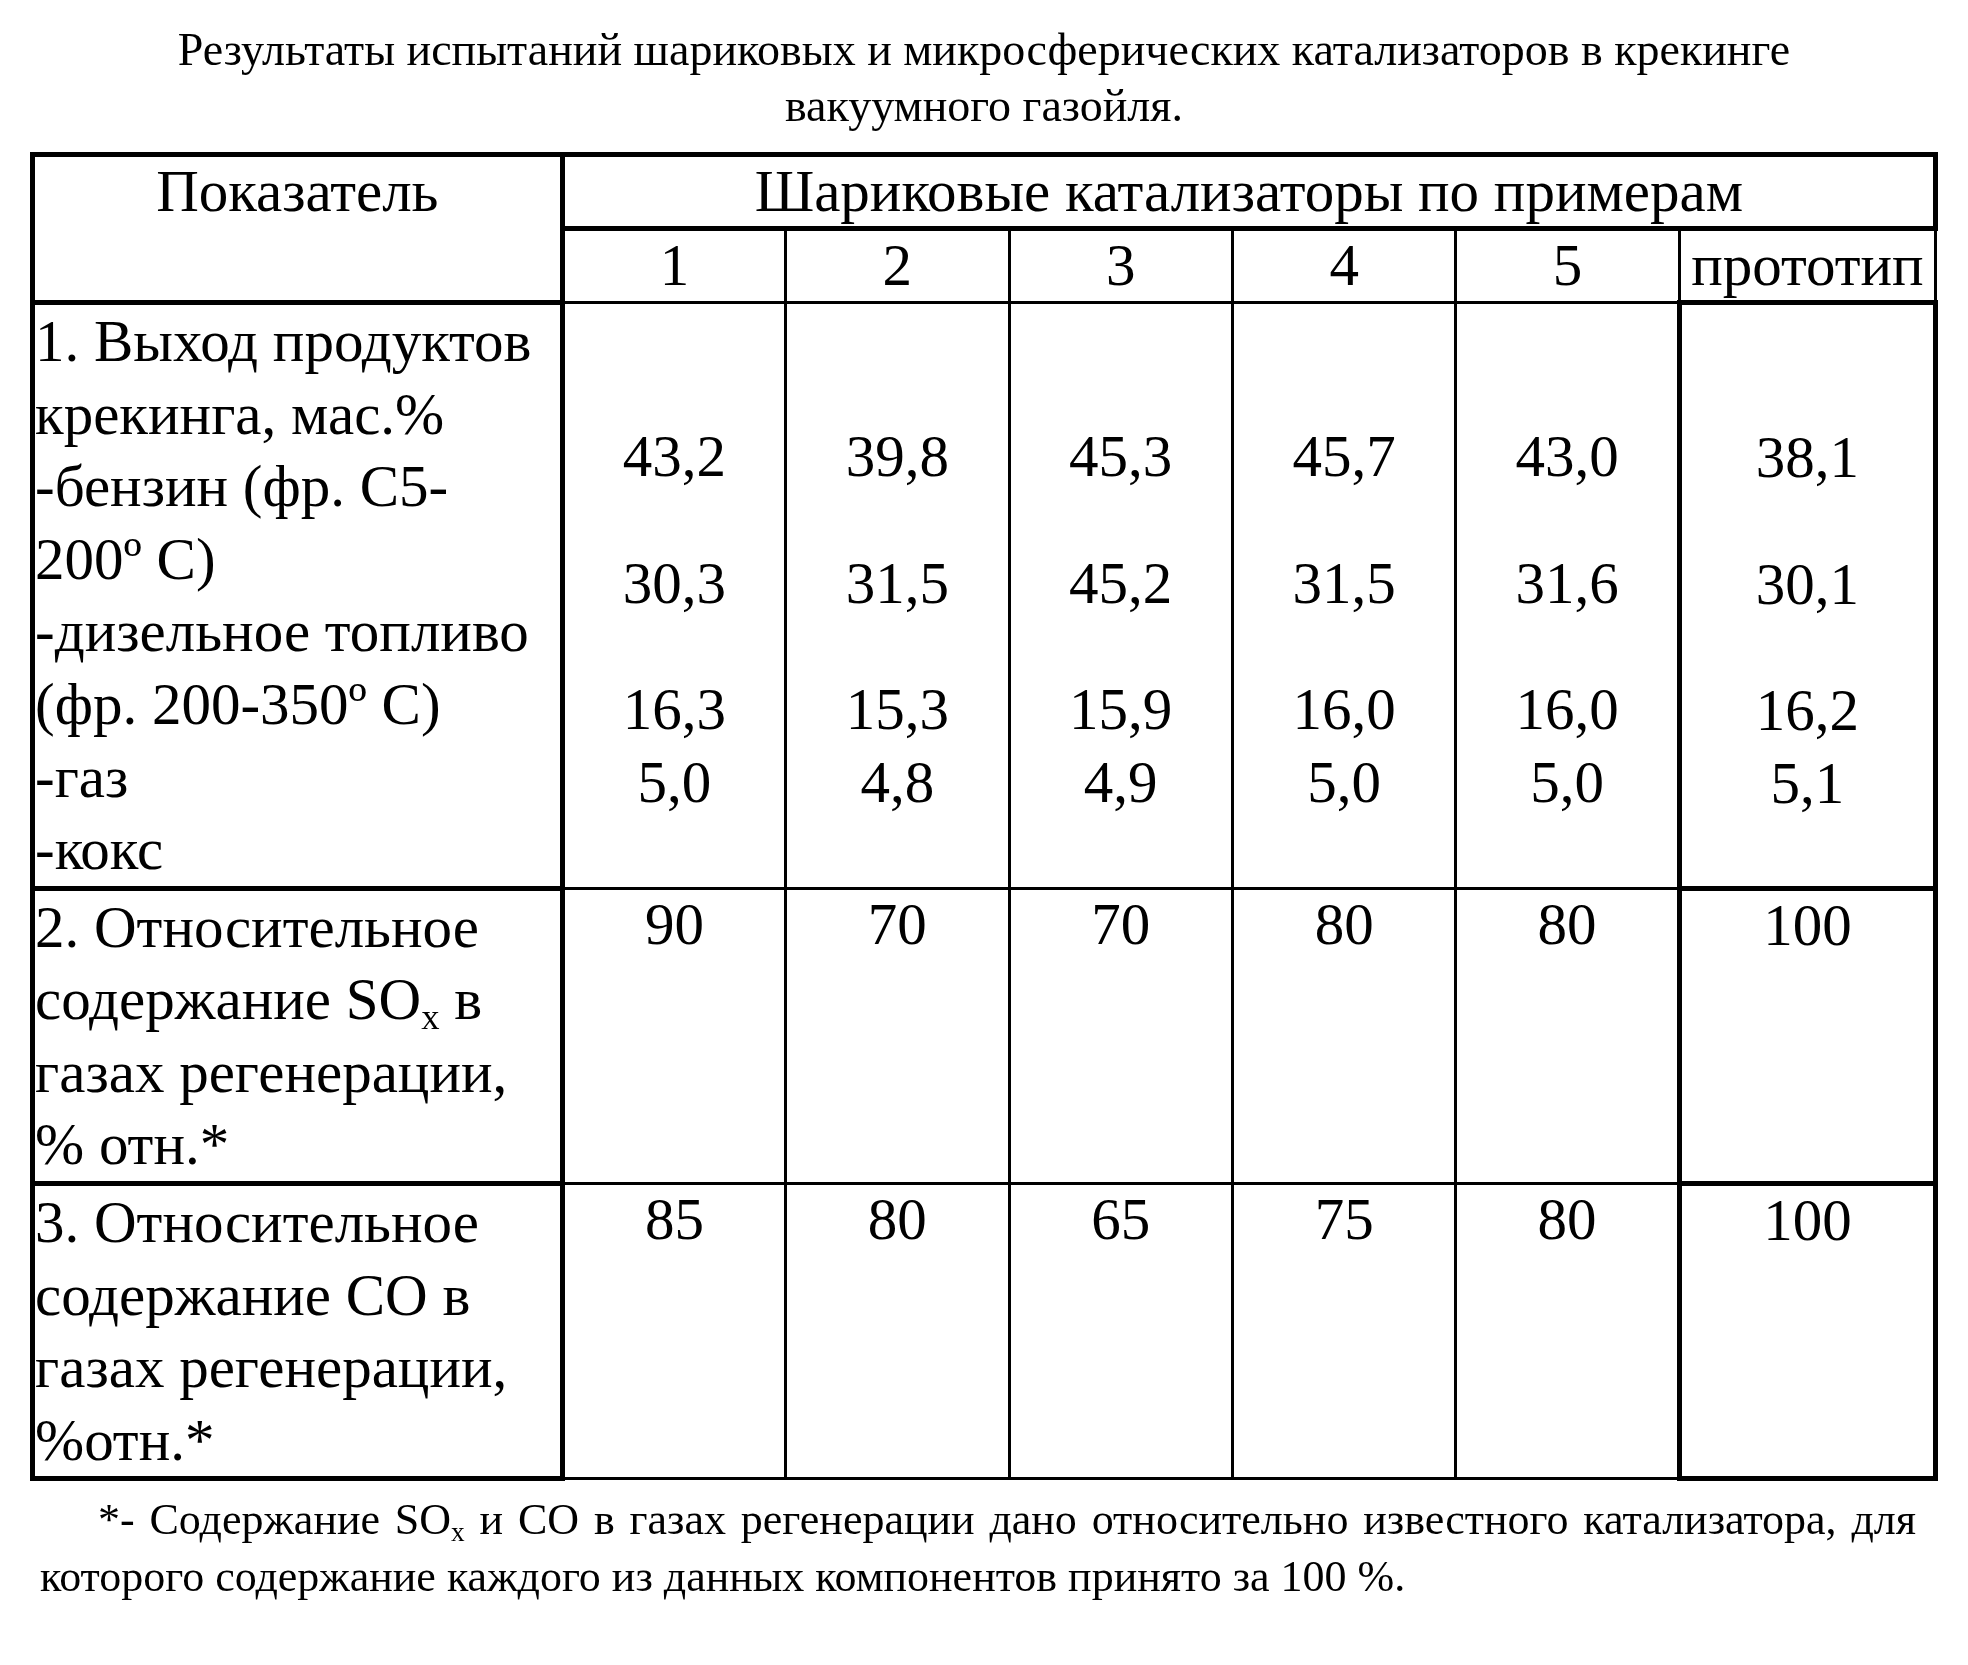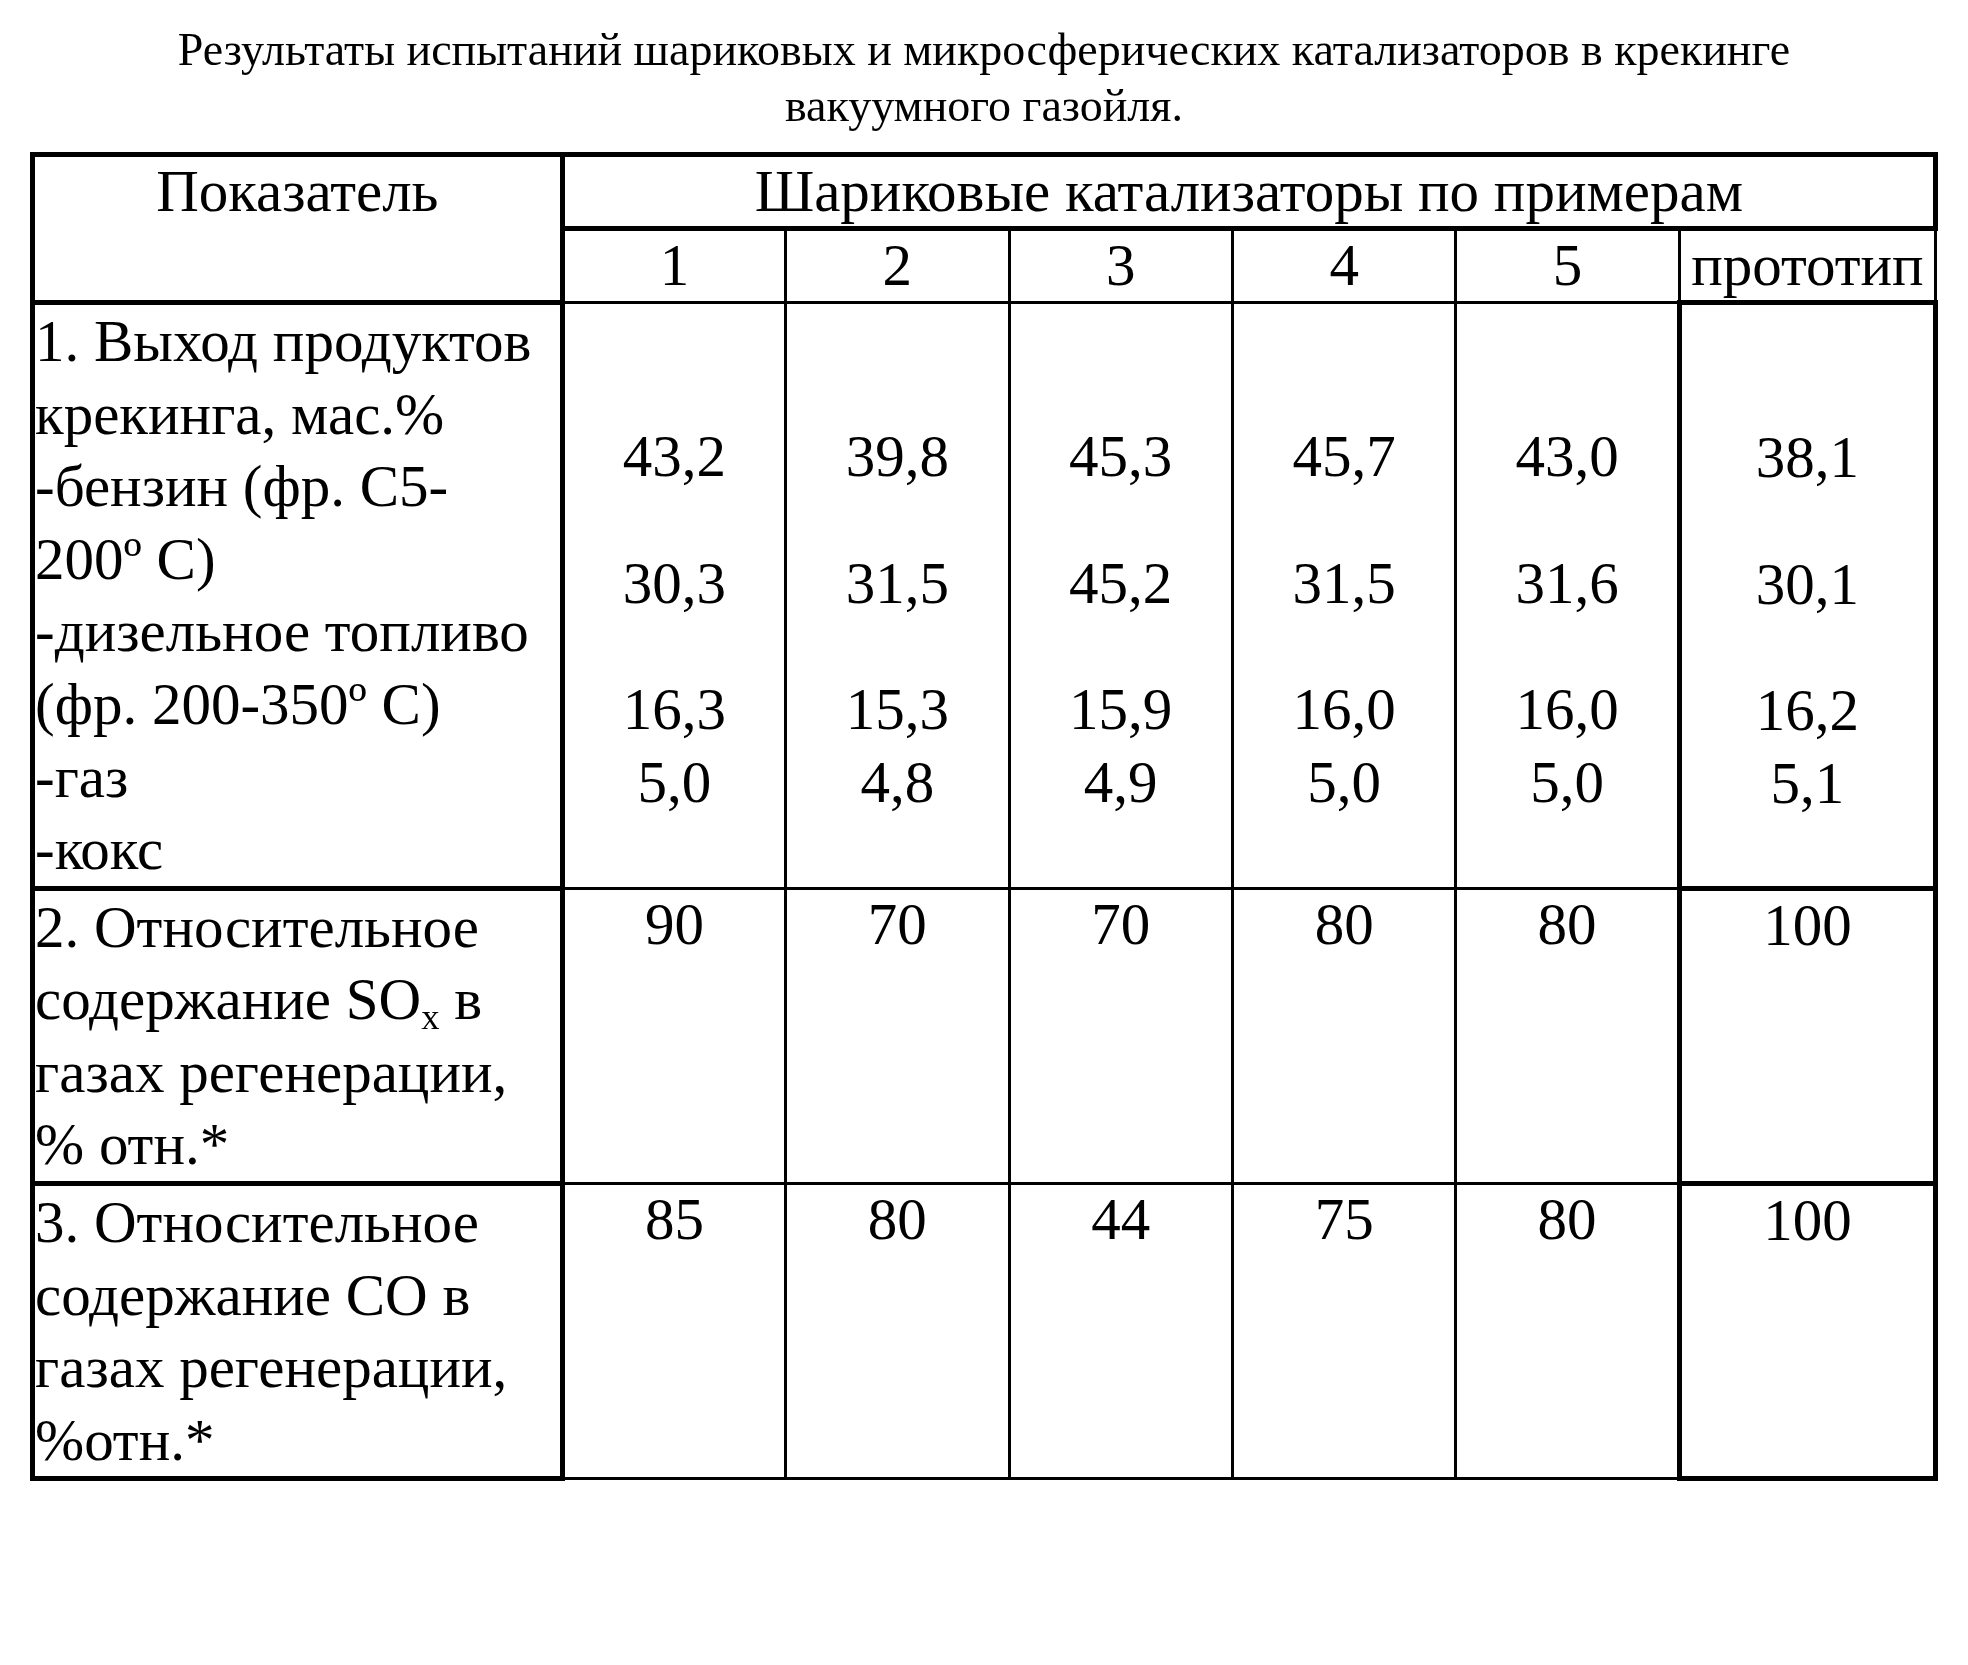--- a/index.html
+++ b/index.html
@@ -235,22 +235,25 @@
 
       <tr>
         <td class="rowlabel outer-border">
           <span class="val-line">3. Относительное</span>
           <span class="val-line">содержание СО в</span>
           <span class="val-line">газах регенерации,</span>
           <span class="val-line">%отн.*</span>
         </td>
         <td class="val">85</td>
         <td class="val">80</td>
-        <td class="val">44</td>
+        <td class="val">65</td>
         <td class="val">75</td>
         <td class="val">80</td>
         <td class="val outer-border">100</td>
       </tr>
     </tbody>
   </table>
 
+  <div class="footnote">
+    <span class="indent"></span><span>*- Содержание SO<sub>x</sub> и СО в газах регенерации дано относительно известного катализатора, для которого содержание каждого из данных компонентов принято за 100 %.</span>
+  </div>
 
 </div>
 
 </body></html>

